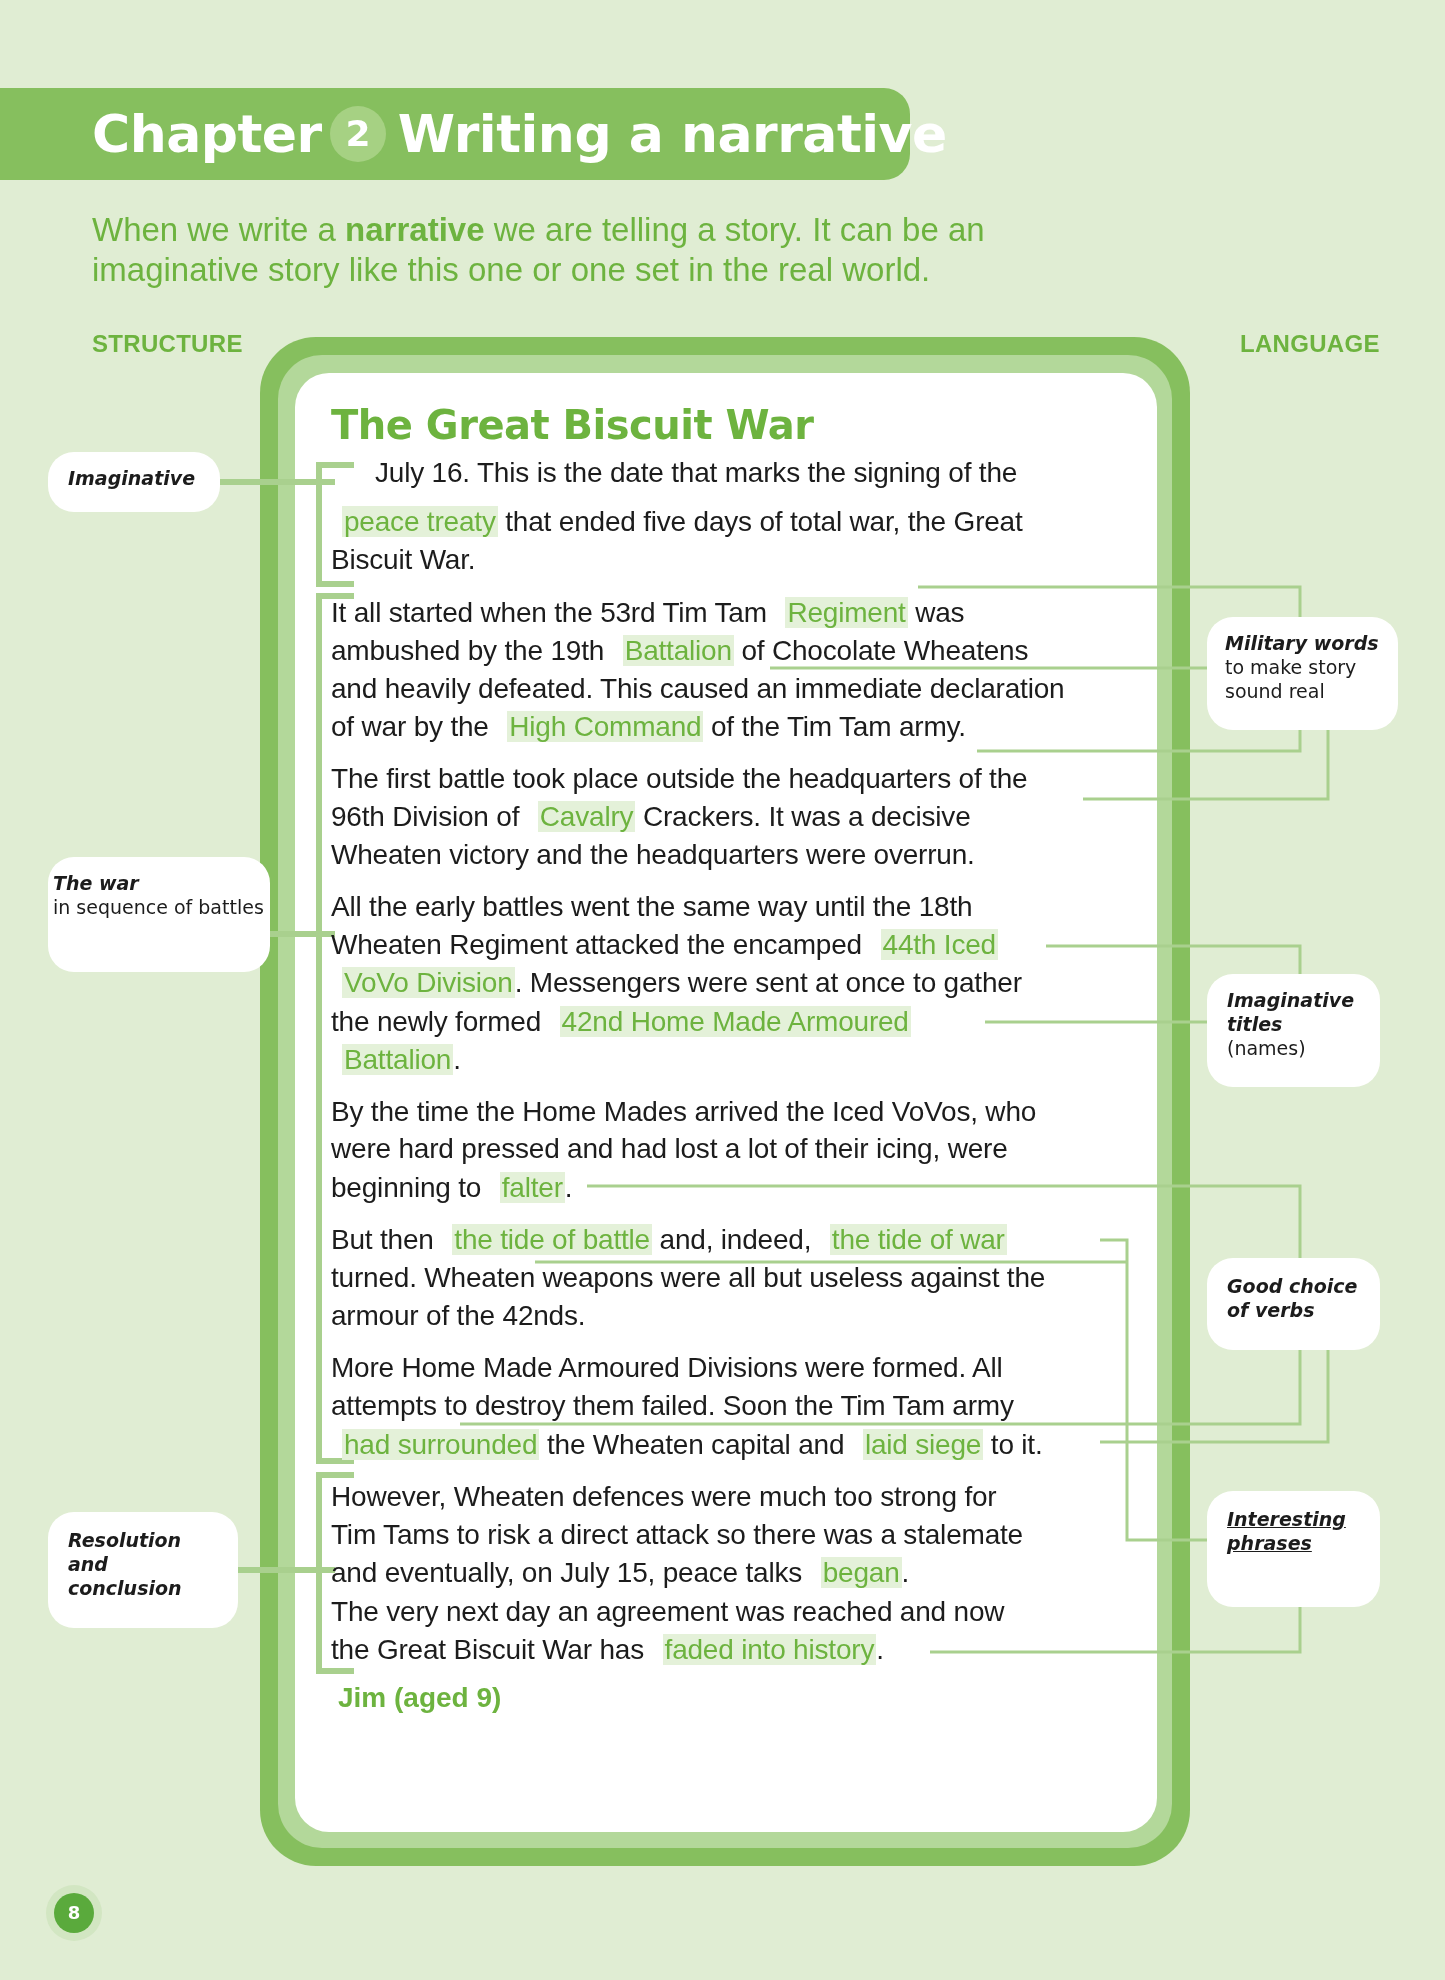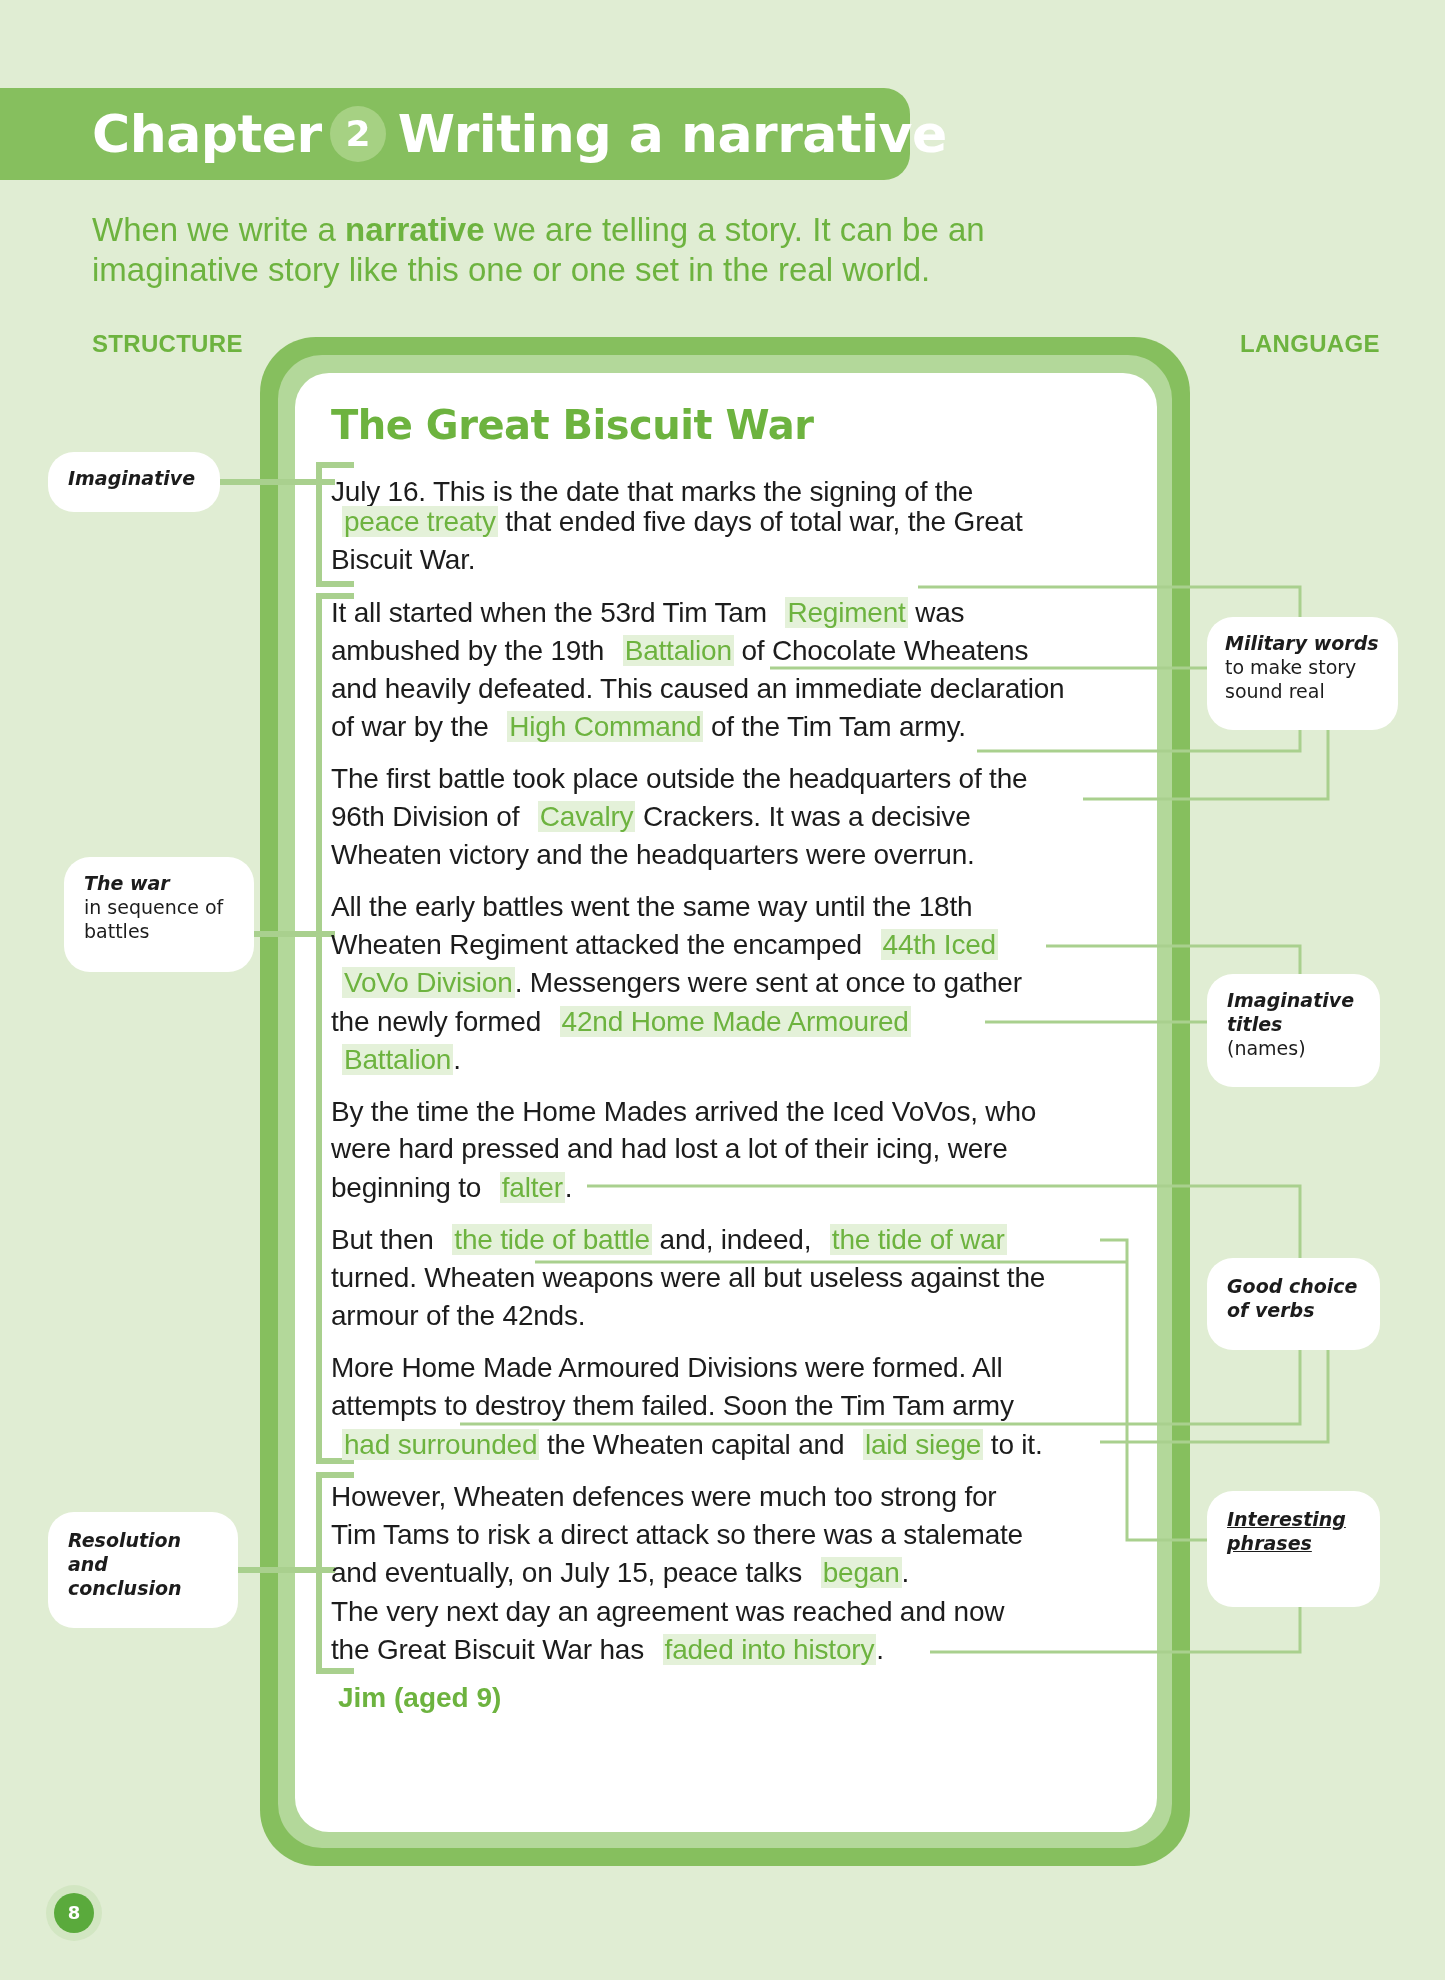--- a/index.html
+++ b/index.html
@@ -93,21 +93,21 @@
 
     <polyline points="1100,1240 1127,1240 1127,1540 1207,1540" stroke-width="3"></polyline>
     <polyline points="535,1262 1127,1262" stroke-width="3"></polyline>
     <polyline points="930,1652 1300,1652 1300,1586" stroke-width="3"></polyline>
   </g>
 </svg>
 
 <div class="abs" id="story-title">The Great Biscuit War</div>
 
 <div id="story-body">
-    <div class="line" style="top: 473px;"><span>July 16. This is the date that marks the signing of the</span></div>
+    <div class="line" style="top: 454px; margin-left: 44px;"><span>July 16. This is the date that marks the signing of the</span></div>
     <div class="line" style="top: 503px;"><span class="hl">peace treaty</span><span> that ended five days of total war, the Great</span></div>
     <div class="line" style="top: 541px;"><span>Biscuit War.</span></div>
     <div class="line" style="top: 594px;"><span>It all started when the 53rd Tim Tam </span><span class="hl">Regiment</span><span> was</span></div>
     <div class="line" style="top: 632px;"><span>ambushed by the 19th </span><span class="hl">Battalion</span><span> of Chocolate Wheatens</span></div>
     <div class="line" style="top: 670px;"><span>and heavily defeated. This caused an immediate declaration</span></div>
     <div class="line" style="top: 708px;"><span>of war by the </span><span class="hl">High Command</span><span> of the Tim Tam army.</span></div>
     <div class="line" style="top: 760px;"><span>The first battle took place outside the headquarters of the</span></div>
     <div class="line" style="top: 798px;"><span>96th Division of </span><span class="hl">Cavalry</span><span> Crackers. It was a decisive</span></div>
     <div class="line" style="top: 836px;"><span>Wheaten victory and the headquarters were overrun.</span></div>
     <div class="line" style="top: 888px;"><span>All the early battles went the same way until the 18th</span></div>
@@ -129,21 +129,21 @@
     <div class="line" style="top: 1554px;"><span>and eventually, on July 15, peace talks </span><span class="hl">began</span><span>.</span></div>
     <div class="line" style="top: 1593px;"><span>The very next day an agreement was reached and now</span></div>
     <div class="line" style="top: 1631px;"><span>the Great Biscuit War has </span><span class="hl">faded into history</span><span>.</span></div>
   </div>
 
 <div class="abs" id="author">Jim (aged 9)</div>
 
 <div class="callout" style="left:48px; top:452px; width:172px; height:60px; padding:14px 20px;">
   <span class="ttl">Imaginative</span>
 </div>
-<div class="callout" style="left:64px; top:857px; width:190px; height:115px; padding:14px 20px;">
+<div class="callout" style="left:48px; top:857px; width:222px; height:115px; padding:14px 5px;">
   <span class="ttl">The war</span>
   <span class="sub">in sequence of battles</span>
 </div>
 <div class="callout" style="left:48px; top:1512px; width:190px; height:116px; padding:16px 20px;">
   <span class="ttl">Resolution and conclusion</span>
 </div>
 
 <div class="callout" style="left:1207px; top:617px; width:191px; height:113px;">
   <span class="ttl">Military words</span>
   <span class="sub">to make story sound real</span>

